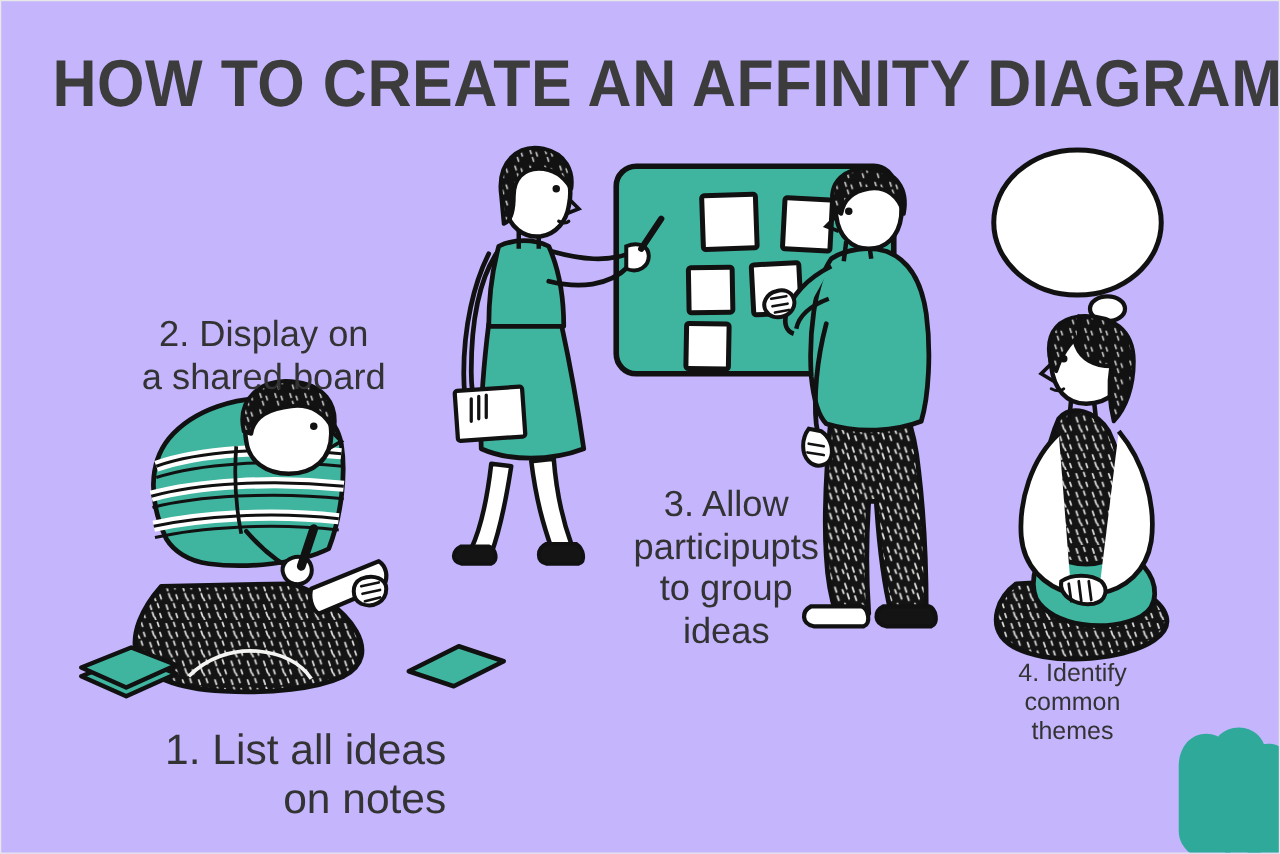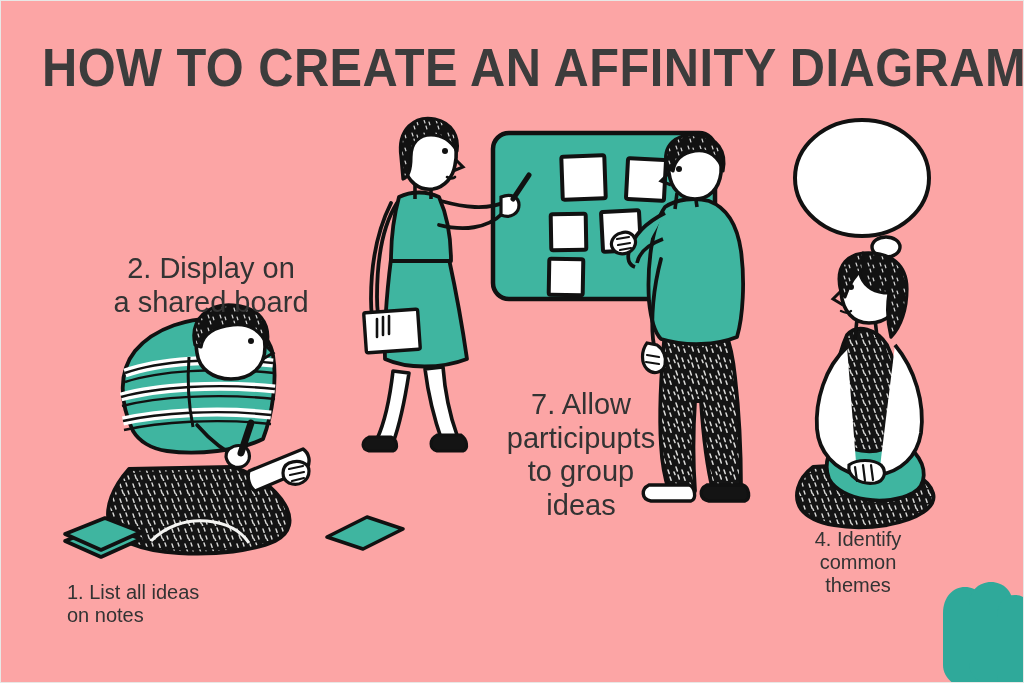--- a/index.html
+++ b/index.html
@@ -10,21 +10,21 @@
   body {
     width: 1024px;
     height: 683px;
     overflow: hidden;
     font-family: "Liberation Sans", sans-serif;
   }
   #poster {
     position: relative;
     width: 1024px;
     height: 683px;
-    background: #fca5a5;
+    background: #c4b5fd;
     box-sizing: border-box;
     border: 1px solid #e8e8e6;
     overflow: hidden;
   }
   #art {
     position: absolute;
     left: 0; top: 0;
     width: 1024px;
     height: 683px;
   }
@@ -49,22 +49,22 @@
     font-family: "Liberation Sans", sans-serif;
     font-weight: 400;
     color: #333333;
     line-height: 1.16;
     white-space: pre-line;
   }
   #step1 {
     left: 66px;
     top: 580px;
     width: 290px;
-    font-size: 20px;
-    text-align: left;
+    font-size: 34px;
+    text-align: right;
   }
   #step2 {
     left: 60px;
     top: 251px;
     width: 300px;
     font-size: 29px;
     text-align: center;
   }
   #step3 {
     left: 480px;
@@ -275,21 +275,21 @@
   </svg>
 
   <div class="poster-title">HOW TO CREATE AN AFFINITY DIAGRAM</div>
 
   <div class="step" id="step1">1. List all ideas
 on notes</div>
 
   <div class="step" id="step2">2. Display on
 a shared board</div>
 
-  <div class="step" id="step3">7. Allow
+  <div class="step" id="step3">3. Allow
 participupts
 to group
 ideas</div>
 
   <div class="step" id="step4">4. Identify
 common
 themes</div>
 
   <div class="logo-wrap">
     <svg viewBox="0 0 84 105" width="84" height="105">

